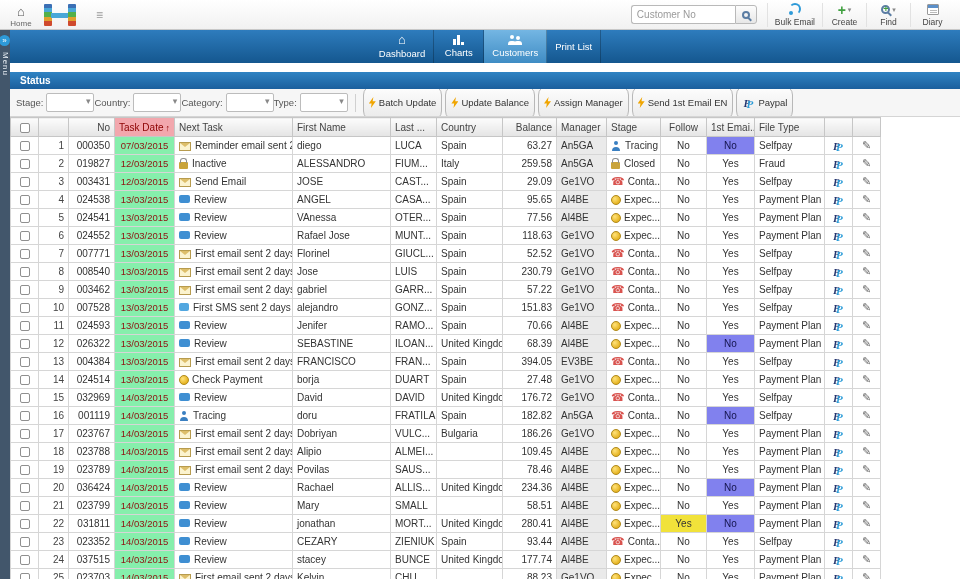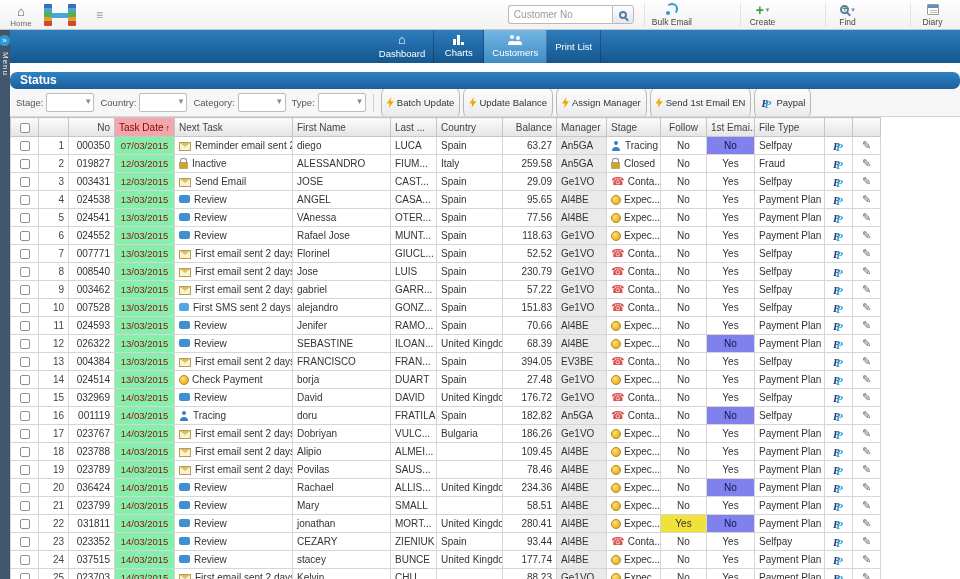--- a/index.html
+++ b/index.html
@@ -30,21 +30,21 @@
   .search-pair input {
     width:104px; height:19px; border:1px solid #b9b9b9; border-right:none;
     border-radius:3px 0 0 3px; font-size:10px; padding:0 5px; color:#333; outline:none;
     font-family:"Liberation Sans", sans-serif;
   }
   .search-pair input::placeholder { color:#9a9a9a; }
   .mini-btn {
     width:22px; height:19px; border:1px solid #b9b9b9; background:linear-gradient(#fdfdfd,#e7e7e7);
     border-radius:0 3px 3px 0; display:flex; align-items:center; justify-content:center; cursor:pointer; padding:0;
   }
-  .topbar-actions { display:flex; align-items:flex-end; height:25px;gap:41px; }
+  .topbar-actions { display:flex; align-items:flex-end; height:25px; }
   .topbtn {
     display:flex; flex-direction:column; align-items:center; justify-content:center;
     padding:0 7px; border-left:1px solid #e2e2e2; cursor:pointer; min-width:44px;
   }
   .tbicrow { display:flex; align-items:center; gap:2px; height:13px; }
   .tblabel { font-size:8.5px; color:#444; margin-top:1px; white-space:nowrap; }
   .drop { font-size:7px; color:#888; }
 
   
   .menu-strip { position:absolute; left:0; top:30px; bottom:0; width:10px; background:#42566b; cursor:pointer; }
@@ -70,30 +70,30 @@
     border-right:1px solid rgba(0,0,0,.25); cursor:pointer;
   }
   .tab.active { background:linear-gradient(#74b6e3,#3f8cc4); }
   .tablabel { white-space:nowrap; }
 
   .gap { height:9px; background:#fff; }
 
   
   .status-bar {
     height:17px; background:linear-gradient(#2f83c3,#1b5f9d); color:#fff;
-    font-size:12px; font-weight:bold; padding:2px 10px; line-height:13px;border-radius:7px;
+    font-size:10px; font-weight:bold; padding:2px 10px; line-height:13px;
   }
 
   
   .filter-bar {
     height:28px; background:#f6f6f6; border-bottom:1px solid #d5d5d5;
     display:flex; align-items:center; padding:0 6px; gap:4px; font-size:9.5px; color:#555;
     white-space:nowrap; overflow:hidden;
   }
-  .fdrops { display:flex; gap:6px; }
+  .fdrops { display:flex; }
   .fgroup { display:inline-flex; align-items:center; gap:3px; }
   .flabel { color:#555; }
   .dd { display:inline-block; width:48px; height:19px; background:#fff; border:1px solid #bcbcbc; border-radius:2px; position:relative; cursor:pointer; }
   .dd::after { content:"▾"; position:absolute; right:3px; top:2px; color:#888; font-size:9px; }
   .ln-input { width:70px; height:19px; border:1px solid #bcbcbc; border-right:none; border-radius:2px 0 0 2px; font-size:9.5px; padding:0 4px; outline:none; font-family:"Liberation Sans", sans-serif; }
   .vdiv { width:1px; height:18px; background:#d0d0d0; margin:0 3px; flex:none; }
   .factions { display:flex; align-items:center; gap:3px; }
   .abtn {
     display:inline-flex; align-items:center; gap:3px; height:21px; padding:17px 5px;
     background:linear-gradient(#fefefe,#e9e9e9); border:1px solid #b8b8b8; border-radius:10px;

